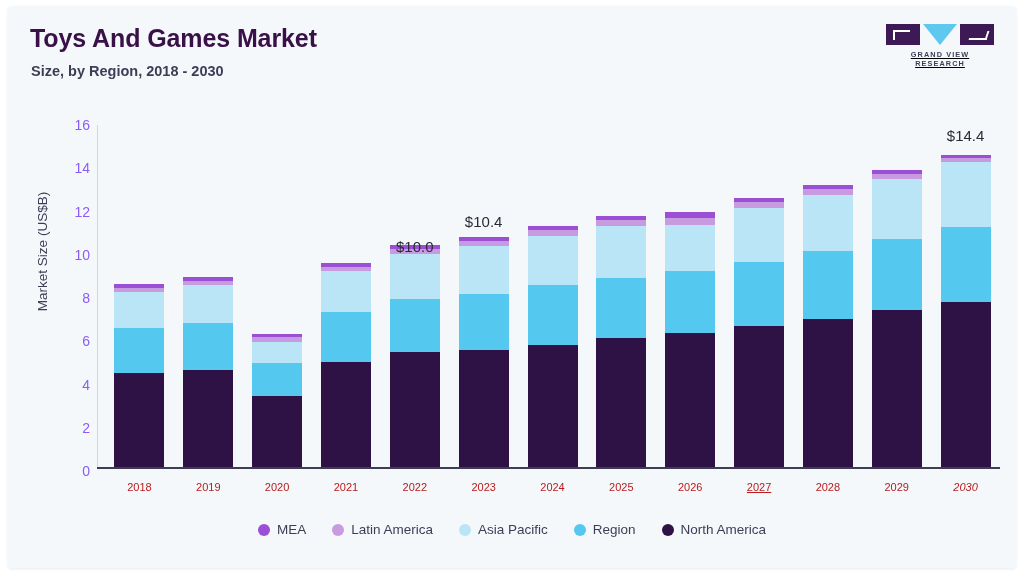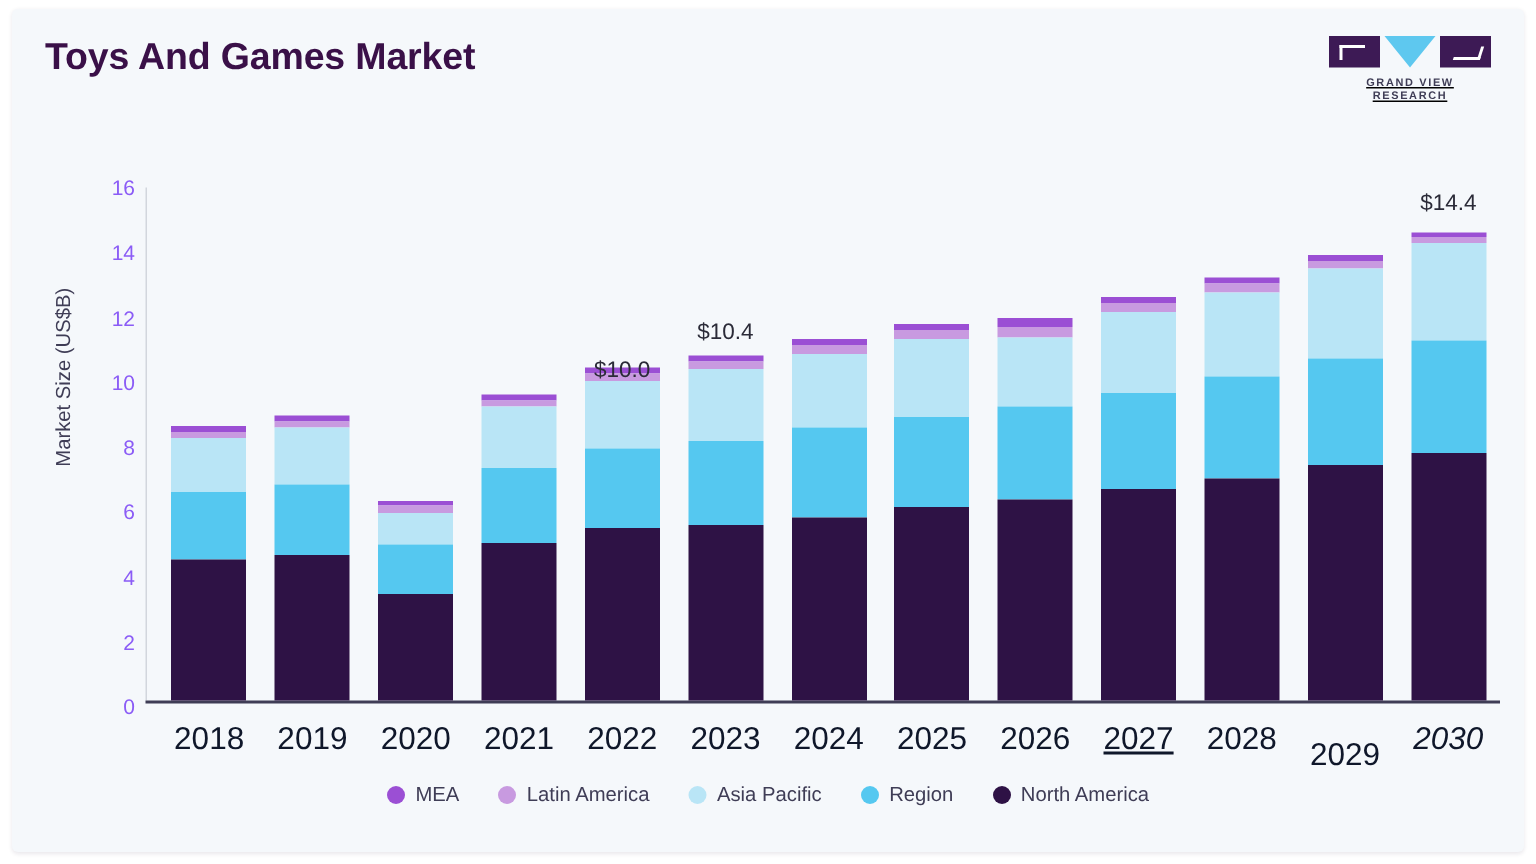--- a/index.html
+++ b/index.html
@@ -91,39 +91,40 @@
     position: absolute; bottom: 0;
     display: flex; flex-direction: column-reverse;
   }
   .seg { width: 100%; }
   .bar-label {
     position: absolute; left: 50%; transform: translateX(-50%);
     font-size: 15px; color: #2b2b38; white-space: nowrap;
   }
   .xtick {
     position: absolute; top: 475px;
-    text-align: center; font-size: 21px; color: #0f172a;
+    text-align: center; font-size: 11px; color: #b91c1c;
     transform: translateX(-50%);
   }
   
   .legend {
     position: absolute; left: 0; top: 516px; width: 1008px;
     display: flex; justify-content: center; align-items: center; gap: 26px;
   }
   .leg-item { display: flex; align-items: center; gap: 7px; }
   .leg-dot { width: 12px; height: 12px; border-radius: 50%; }
   .leg-txt { font-size: 13.5px; color: #3f3d56; }
 </style>
 </head>
 <body>
 
 <div id="page">
   <div class="card">
 
     <div class="title">Toys And Games Market</div>
+    <div class="subtitle">Size, by Region, 2018 - 2030</div>
 
     <div class="logo">
       <div class="logo-marks">
         <div class="lm lm-g"></div>
         <div class="lm lm-v"></div>
         <div class="lm lm-r"></div>
       </div>
       <div class="logo-text">GRAND VIEW RESEARCH</div>
     </div>
 
@@ -243,21 +244,21 @@
           <div class="xtick" style="left: 200.269px;">2019</div>
           <div class="xtick" style="left: 269.115px;">2020</div>
           <div class="xtick" style="left: 337.962px;">2021</div>
           <div class="xtick" style="left: 406.808px;">2022</div>
           <div class="xtick" style="left: 475.654px;">2023</div>
           <div class="xtick" style="left: 544.5px;">2024</div>
           <div class="xtick" style="left: 613.346px;">2025</div>
           <div class="xtick" style="left: 682.192px;">2026</div>
           <div class="xtick" style="left: 751.038px; text-decoration: underline;">2027</div>
           <div class="xtick" style="left: 819.885px;">2028</div>
-          <div class="xtick" style="left: 888.731px; margin-top: 11px;">2029</div>
+          <div class="xtick" style="left: 888.731px;">2029</div>
           <div class="xtick" style="left: 957.577px; font-style: italic;">2030</div>
         </div>
     </div>
 
     <div class="legend" id="legend">
         <div class="leg-item">
           <span class="leg-dot" style="background: rgb(155, 79, 212);"></span>
           <span class="leg-txt">MEA</span>
         </div>
         <div class="leg-item">

